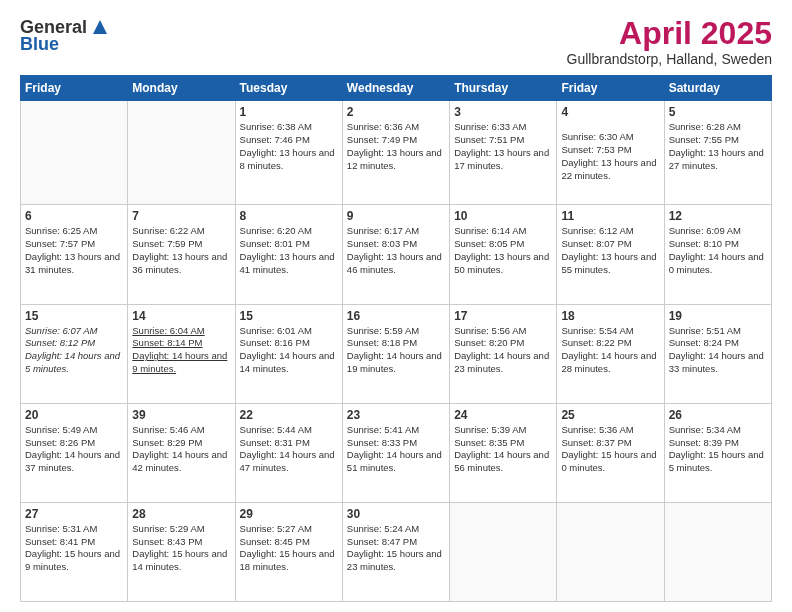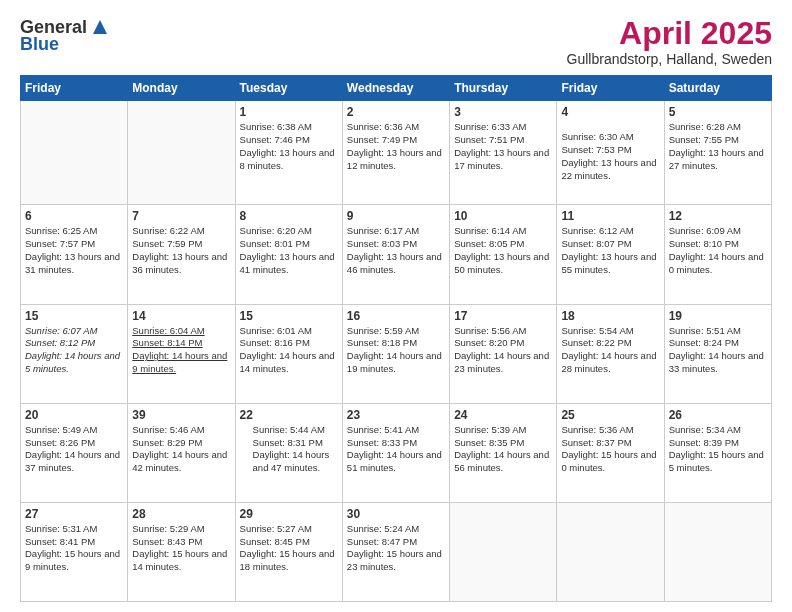--- a/index.html
+++ b/index.html
@@ -249,21 +249,21 @@
 Daylight: 14 hours and 37 minutes.</div>
           </td>
           <td>
             <span class="day-num">39</span>
             <div class="day-info" style="white-space: pre-line;">Sunrise: 5:46 AM
 Sunset: 8:29 PM
 Daylight: 14 hours and 42 minutes.</div>
           </td>
           <td>
             <span class="day-num">22</span>
-            <div class="day-info" style="white-space: pre-line; margin-left: 13px;">Sunrise: 5:44 AM
+            <div class="day-info" style="white-space: pre-line;">Sunrise: 5:44 AM
 Sunset: 8:31 PM
 Daylight: 14 hours and 47 minutes.</div>
           </td>
           <td>
             <span class="day-num">23</span>
             <div class="day-info" style="white-space: pre-line;">Sunrise: 5:41 AM
 Sunset: 8:33 PM
 Daylight: 14 hours and 51 minutes.</div>
           </td>
           <td>

